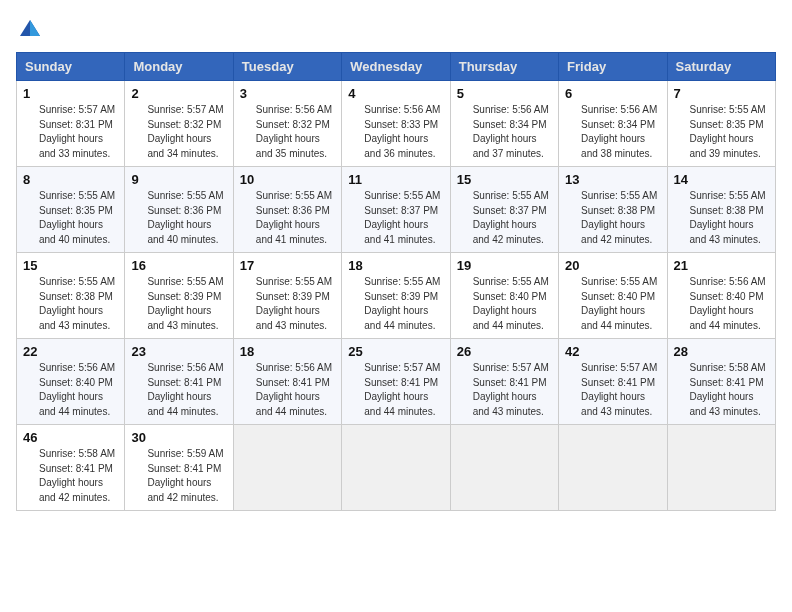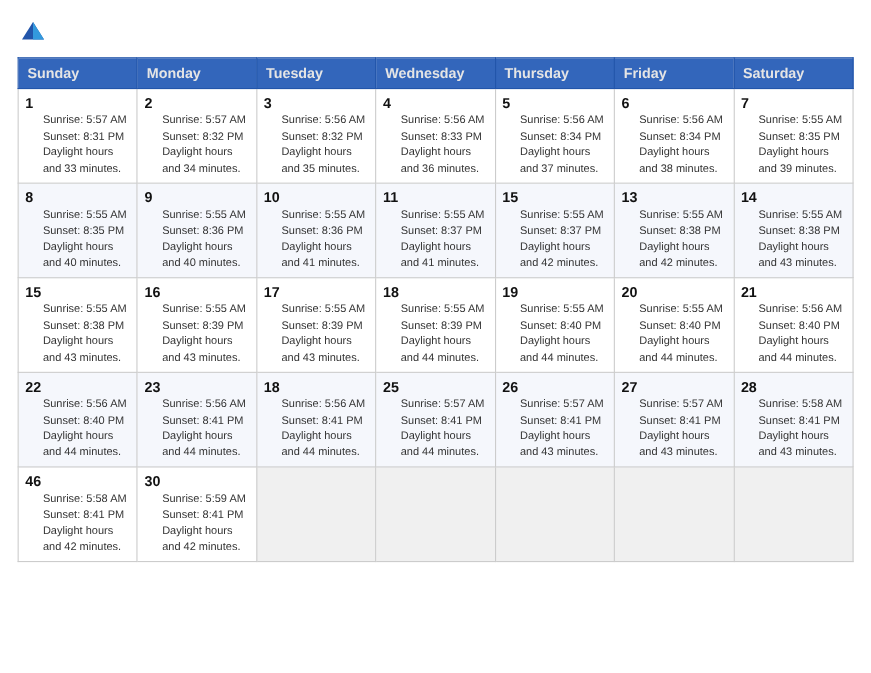--- a/index.html
+++ b/index.html
@@ -243,21 +243,21 @@
         </td>
         <td>
           <span class="day-number">25</span>
           <div class="day-info">Sunrise: 5:57 AM<br>Sunset: 8:41 PM<br>Daylight hours<br>and 44 minutes.</div>
         </td>
         <td>
           <span class="day-number">26</span>
           <div class="day-info">Sunrise: 5:57 AM<br>Sunset: 8:41 PM<br>Daylight hours<br>and 43 minutes.</div>
         </td>
         <td>
-          <span class="day-number">27</span>
+          <span class="day-number">42</span>
           <div class="day-info">Sunrise: 5:57 AM<br>Sunset: 8:41 PM<br>Daylight hours<br>and 43 minutes.</div>
         </td>
         <td>
           <span class="day-number">28</span>
           <div class="day-info">Sunrise: 5:58 AM<br>Sunset: 8:41 PM<br>Daylight hours<br>and 43 minutes.</div>
         </td>
       </tr>
       <tr>
         <td>
           <span class="day-number">46</span>

